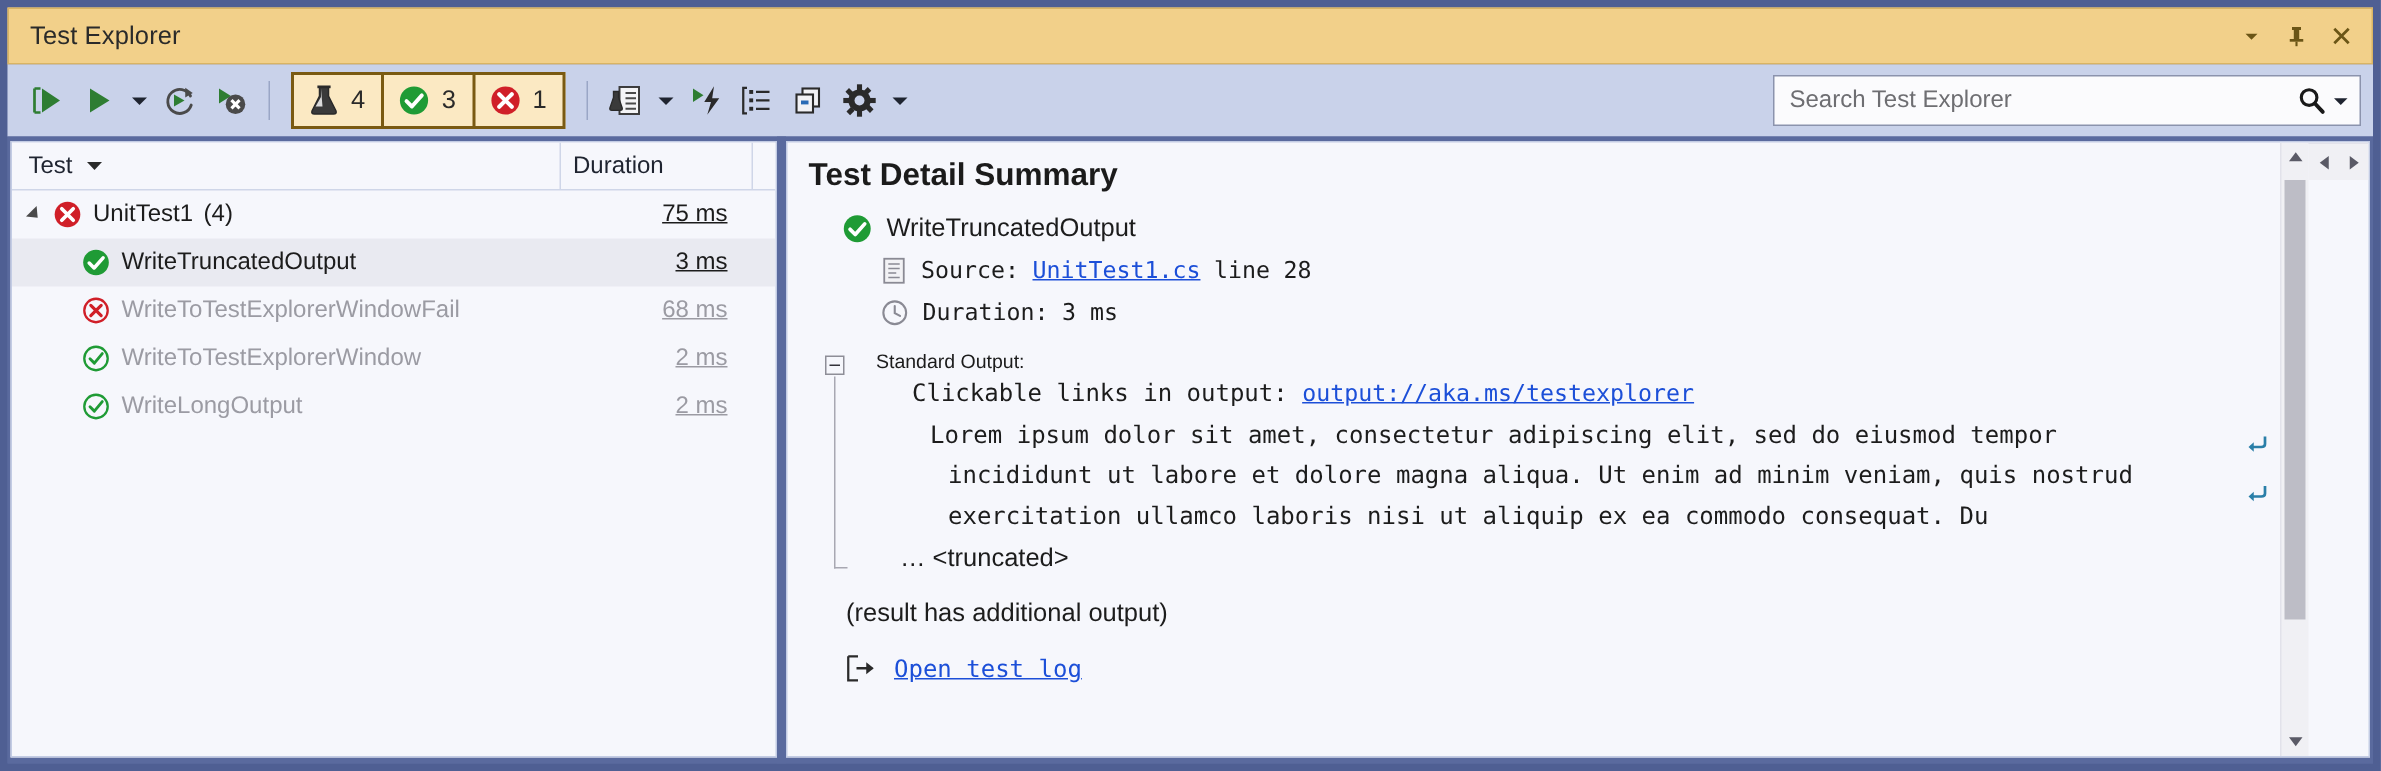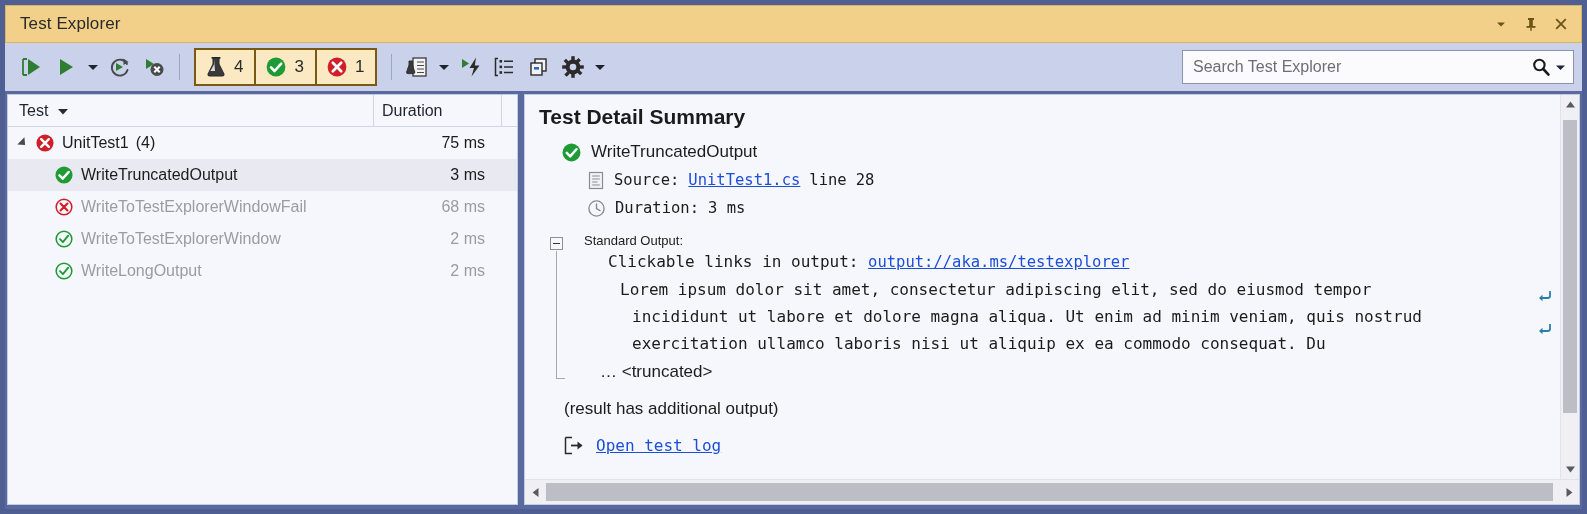--- a/index.html
+++ b/index.html
@@ -150,20 +150,21 @@
     flex: 0 0 366px;
     display: flex; align-items: center;
     padding-left: 11px;
     gap: 7px;
     white-space: nowrap;
   }
   .row .r-dur {
     flex: 0 0 128px;
     text-align: right;
     padding-right: 17px;
+    text-decoration: underline;
   }
   .row.group .r-name { padding-left: 12px; }
   .row.child .r-name { padding-left: 46px; }
   .txt-active { color: #1c1c1c; }
   .txt-dim { color: #9b9ba3; }
   .tri {
     width: 0; height: 0;
     border-left: 6px solid #4a4a4a;
     border-top: 5px solid transparent;
     border-bottom: 5px solid transparent;
@@ -176,21 +177,21 @@
     width: 6px; flex: 0 0 6px;
     background: #5a6a9e;
   }
 
   
   .detail-pane {
     flex: 1;
     margin: 3px 2px 4px 0;
     background: #f6f7fc;
     border: 1px solid #c3cce4;
-    display: flex; flex-direction: column;
+    display: flex; flex-direction: row;
     min-width: 0; overflow: hidden;
   }
   .detail-main {
     flex: 1;
     display: flex;
     min-height: 0;
   }
   .detail-content {
     flex: 1;
     padding: 10px 0 0 14px;

